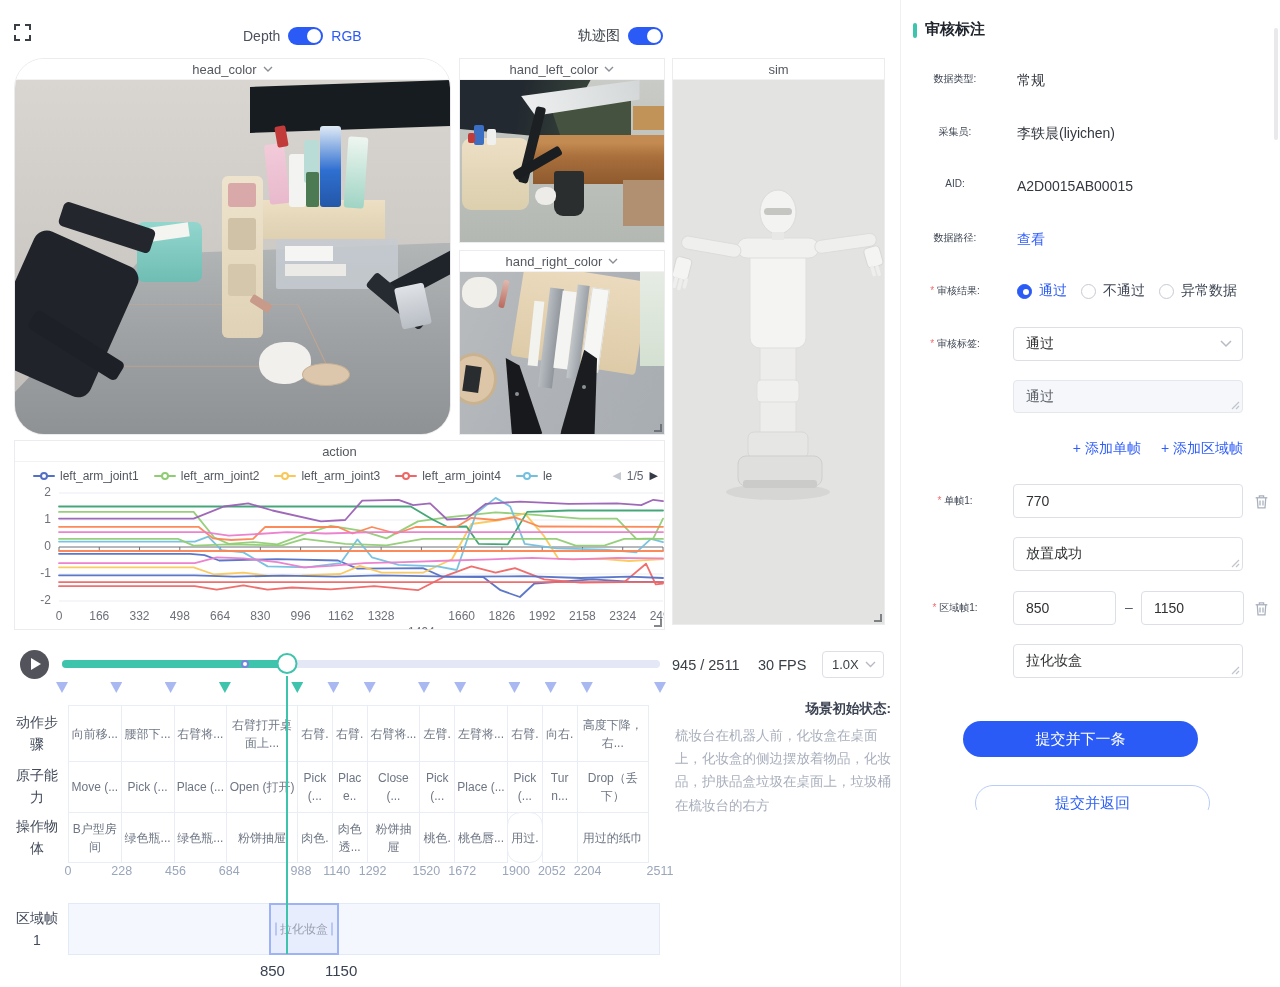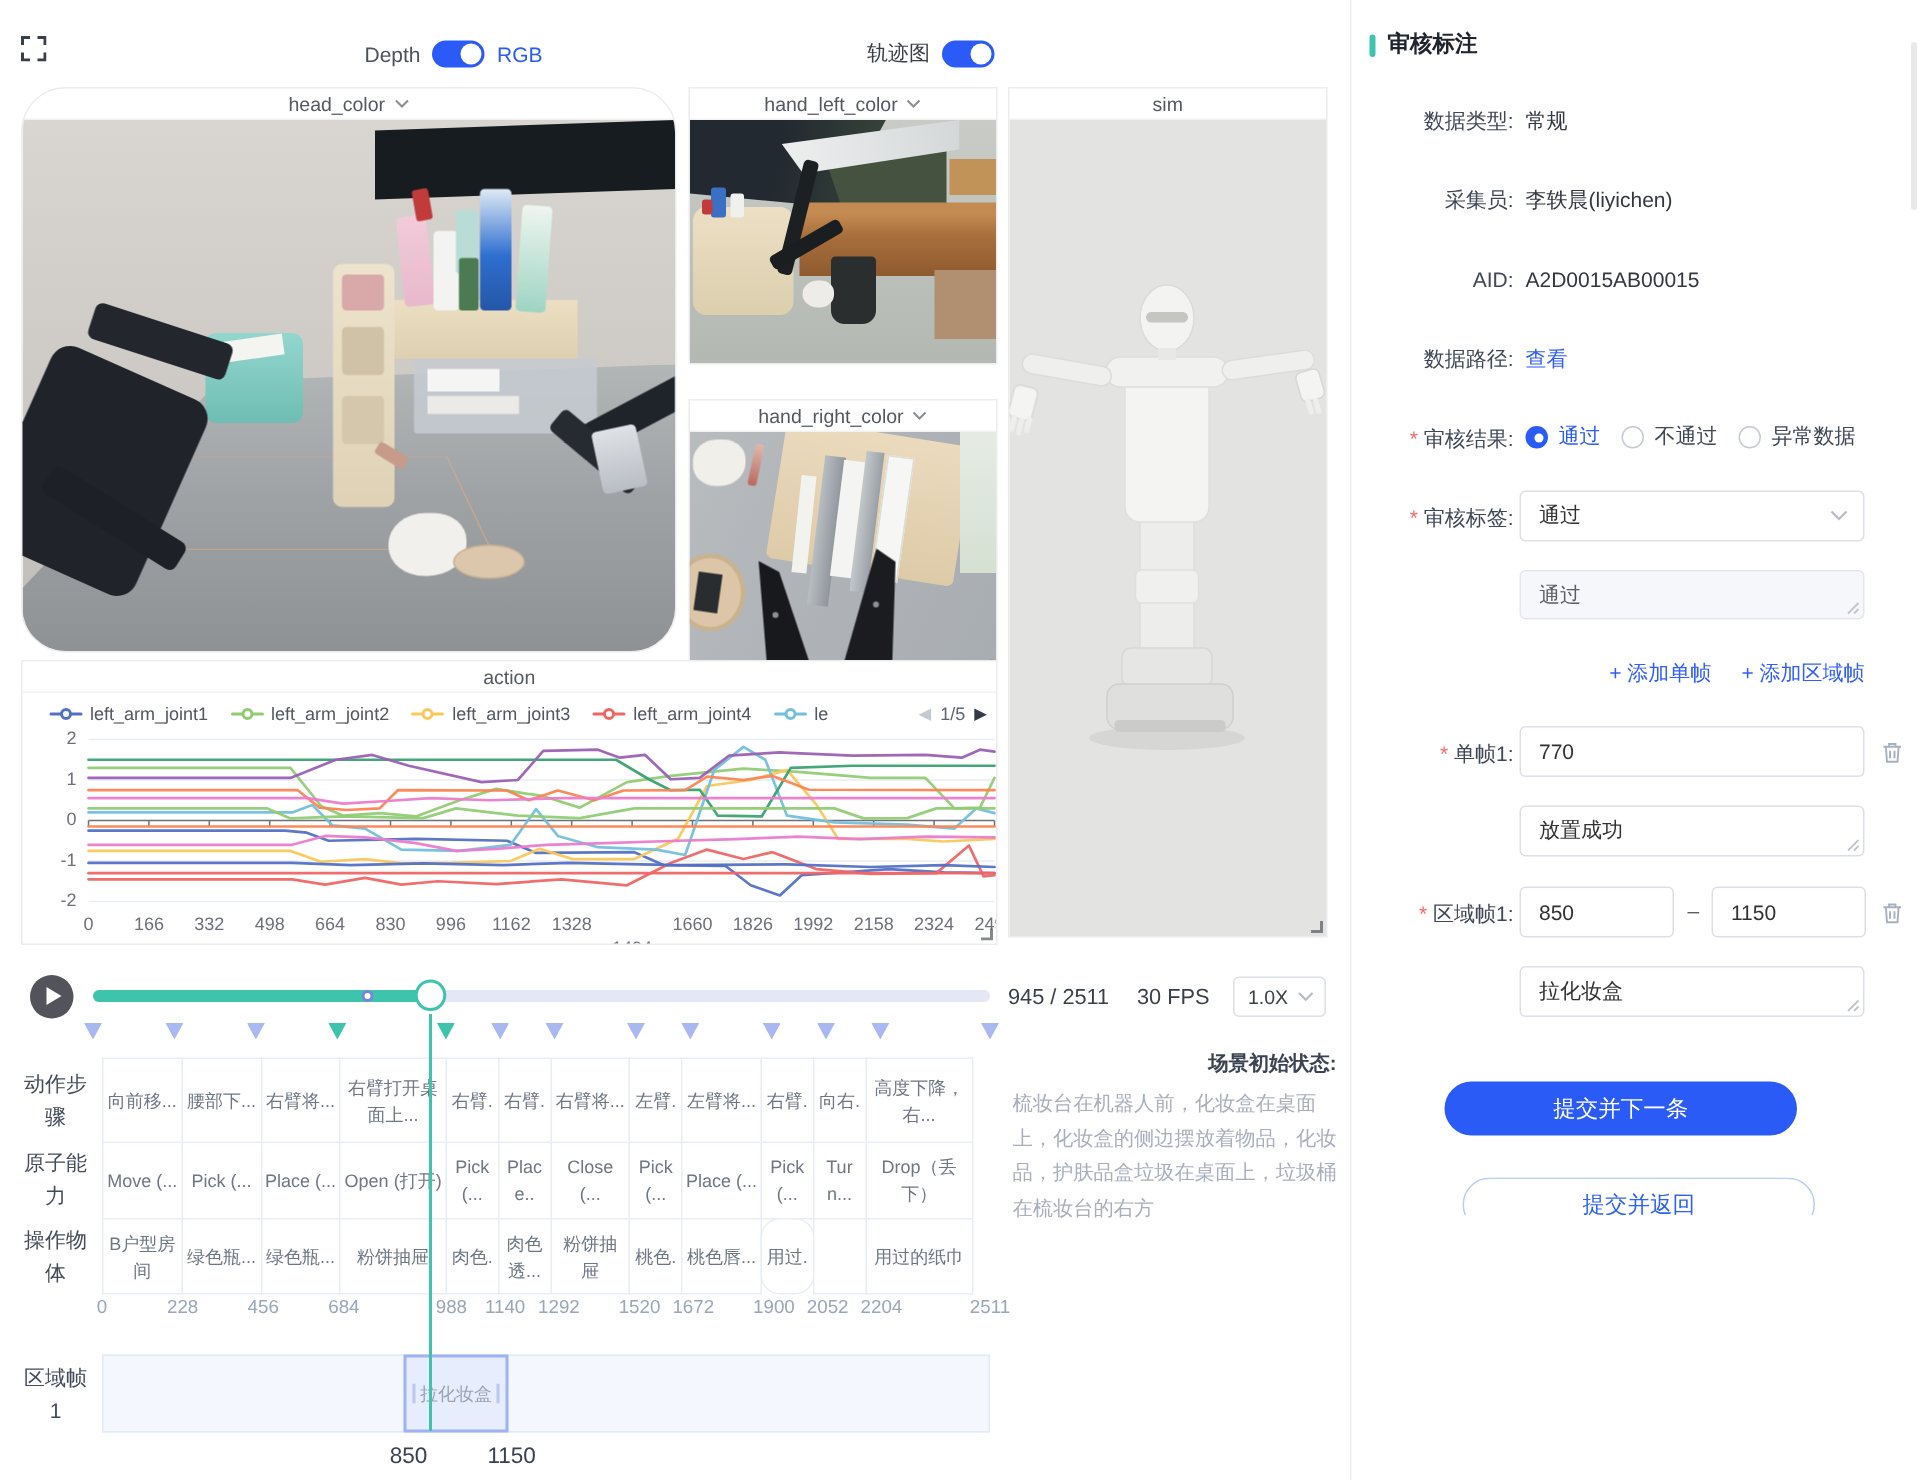--- a/index.html
+++ b/index.html
@@ -72,21 +72,21 @@
 #region-box { position:absolute; top:-1px; height:52px; background:#e7edfc; border:2px solid #9db3f3; display:flex; align-items:center; justify-content:center; cursor:pointer; }
 #region-box .hdl { position:absolute; width:2px; height:13px; background:#b9c7f5; top:50%; transform:translateY(-50%); }
 #region-box .hdl.l { left:4px; } #region-box .hdl.r { right:4px; }
 #region-box .lbl { font-size:12px; color:#99a1b3; }
 .region-tick { position:absolute; top:962px; transform:translateX(-50%); font-size:15px; color:#3a4150; }
 
 
 #right-panel { left:900px; top:0; width:380px; height:987px; border-left:1px solid #f0f0f2; background:#fff; }
 #rp-accent { position:absolute; left:12px; top:23px; width:4px; height:15px; border-radius:2px; background:#3ec3ad; }
 #rp-title { position:absolute; left:24px; top:20px; font-size:15px; font-weight:700; color:#20242c; }
-.f-label { position:absolute; left:0; width:108px; text-align:right; font-size:14px; color:#3f4654; }
+.f-label { position:absolute; left:0; width:108px; text-align:center; font-size:10px; color:#3f4654; }
 .f-value { position:absolute; left:116px; font-size:14px; color:#33373f; }
 .f-value.link { color:#315efb; cursor:pointer; }
 .req::before { content:"* "; color:#f56c6c; }
 .radio { display:inline-flex; align-items:center; gap:7px; cursor:pointer; }
 .radio .circ { width:15px; height:15px; border-radius:50%; border:1px solid #c6cad3; background:#fff; flex:none; position:relative; }
 .radio.sel .circ { background:#2b5bf7; border-color:#2b5bf7; }
 .radio.sel .circ::after { content:""; position:absolute; left:4.5px; top:4.5px; width:6px; height:6px; border-radius:50%; background:#fff; }
 .radio .rlbl { font-size:14px; color:#3f4654; }
 .radio.sel .rlbl { color:#2b5bf7; }
 .rp-box { position:absolute; left:112px; width:230px; height:34px; border:1px solid #dcdfe6; border-radius:4px; background:#fff; display:flex; align-items:center; padding:0 10px 0 12px; font-size:14px; color:#303133; }
@@ -190,21 +190,21 @@
       <div class="s" style="left:13%;top:30%;width:4.5%;height:10%;background:#f0f0ee;border-radius:2px;"></div>
       <div class="s" style="left:4%;top:33%;width:3.5%;height:6%;background:#c23b3b;border-radius:2px;"></div>
       <div class="s" style="left:46%;top:56%;width:15%;height:28%;background:#2b2e2f;border-radius:3px 3px 9px 9px;"></div>
       <div class="s" style="left:33%;top:16%;width:5%;height:48%;background:#1c2023;transform:rotate(14deg);border-radius:3px;"></div>
       <div class="s" style="left:25%;top:48%;width:26%;height:6%;background:#1a1e21;transform:rotate(-30deg);border-radius:3px;"></div>
       <div class="s" style="left:37%;top:66%;width:10%;height:11%;background:#eeece8;border-radius:50% 44% 48% 50%;"></div>
       <div class="s" style="left:85%;top:16%;width:15%;height:15%;background:#c19359;"></div>
     </div>
   </div>
 
-  <div class="panel" style="left:459px;top:250px;width:206px;height:185px;margin-top:16px;">
+  <div class="panel" style="left:459px;top:250px;width:206px;height:185px;">
     <div class="panel-title">
       <span>hand_right_color</span>
       <svg width="10" height="6" viewBox="0 0 10 6">
           <polyline points="1,1 5,5 9,1" fill="none" stroke="#8a8f96" stroke-width="1.4"></polyline>
         </svg>
     </div>
     <div class="photo">
       <div class="s" style="inset:0;background:linear-gradient(115deg,#b8bcbf,#aeb2b6 55%,#a8adb1);"></div>
       <div class="s" style="left:28%;top:0;width:62%;height:58%;background:linear-gradient(#ebdabd,#ddcba8);transform:rotate(9deg);border-radius:4px;"></div>
       <div class="s" style="left:41%;top:10%;width:7%;height:62%;background:linear-gradient(90deg,#b8bdc2,#8f959b);transform:rotate(7deg);"></div>

